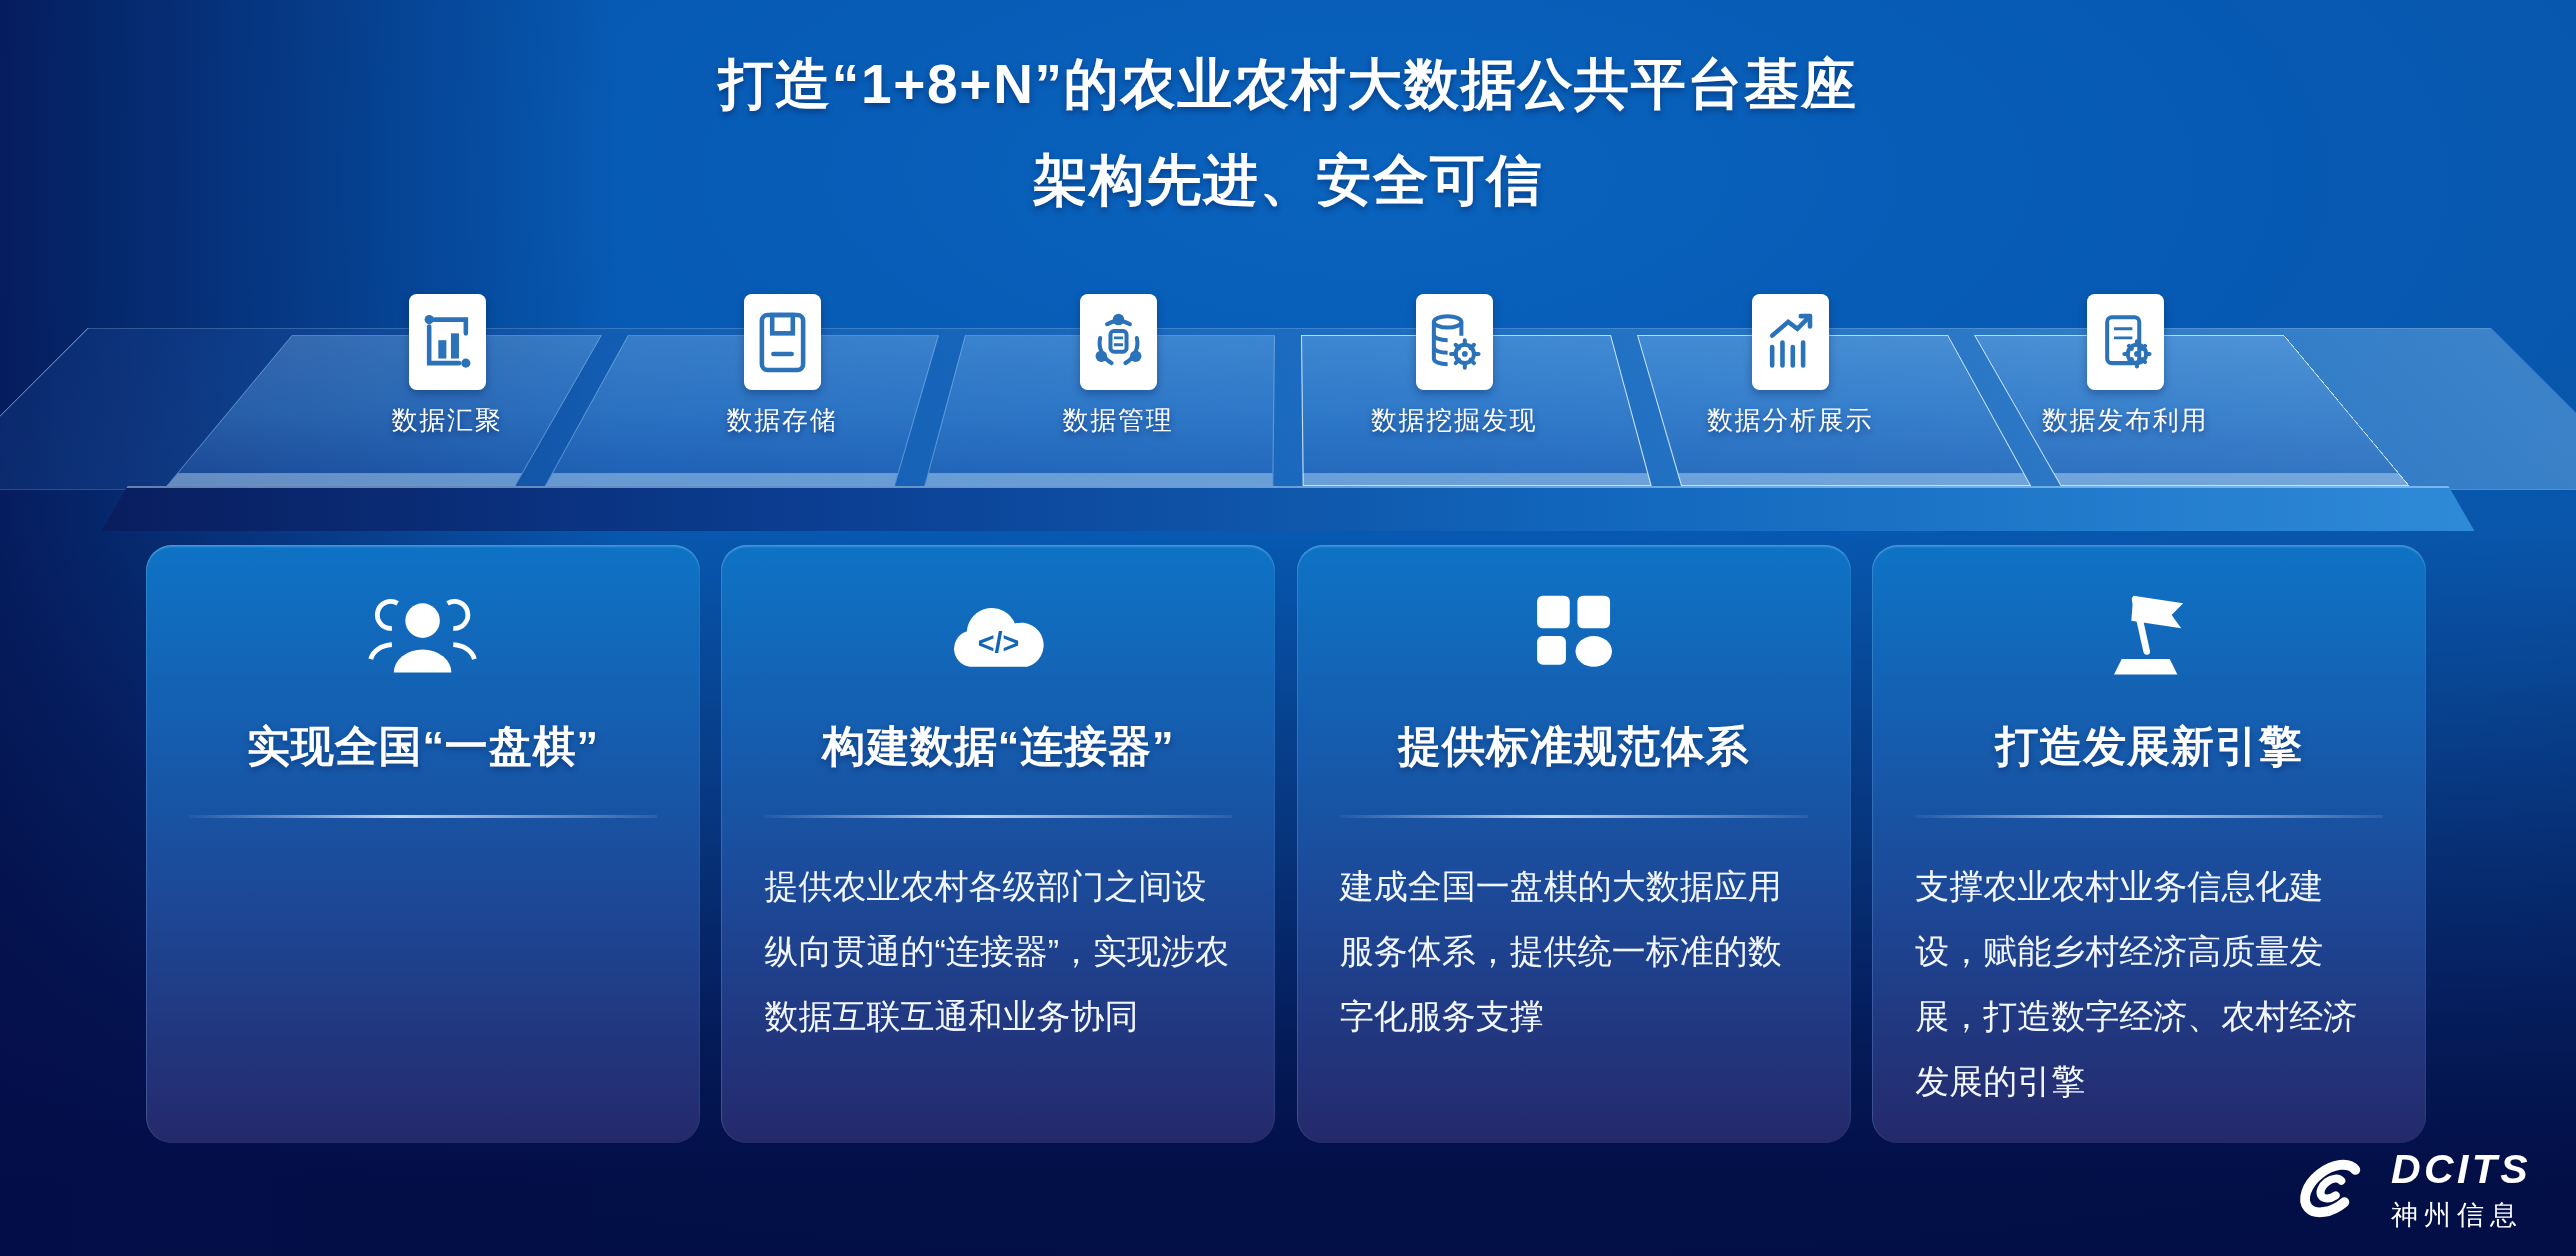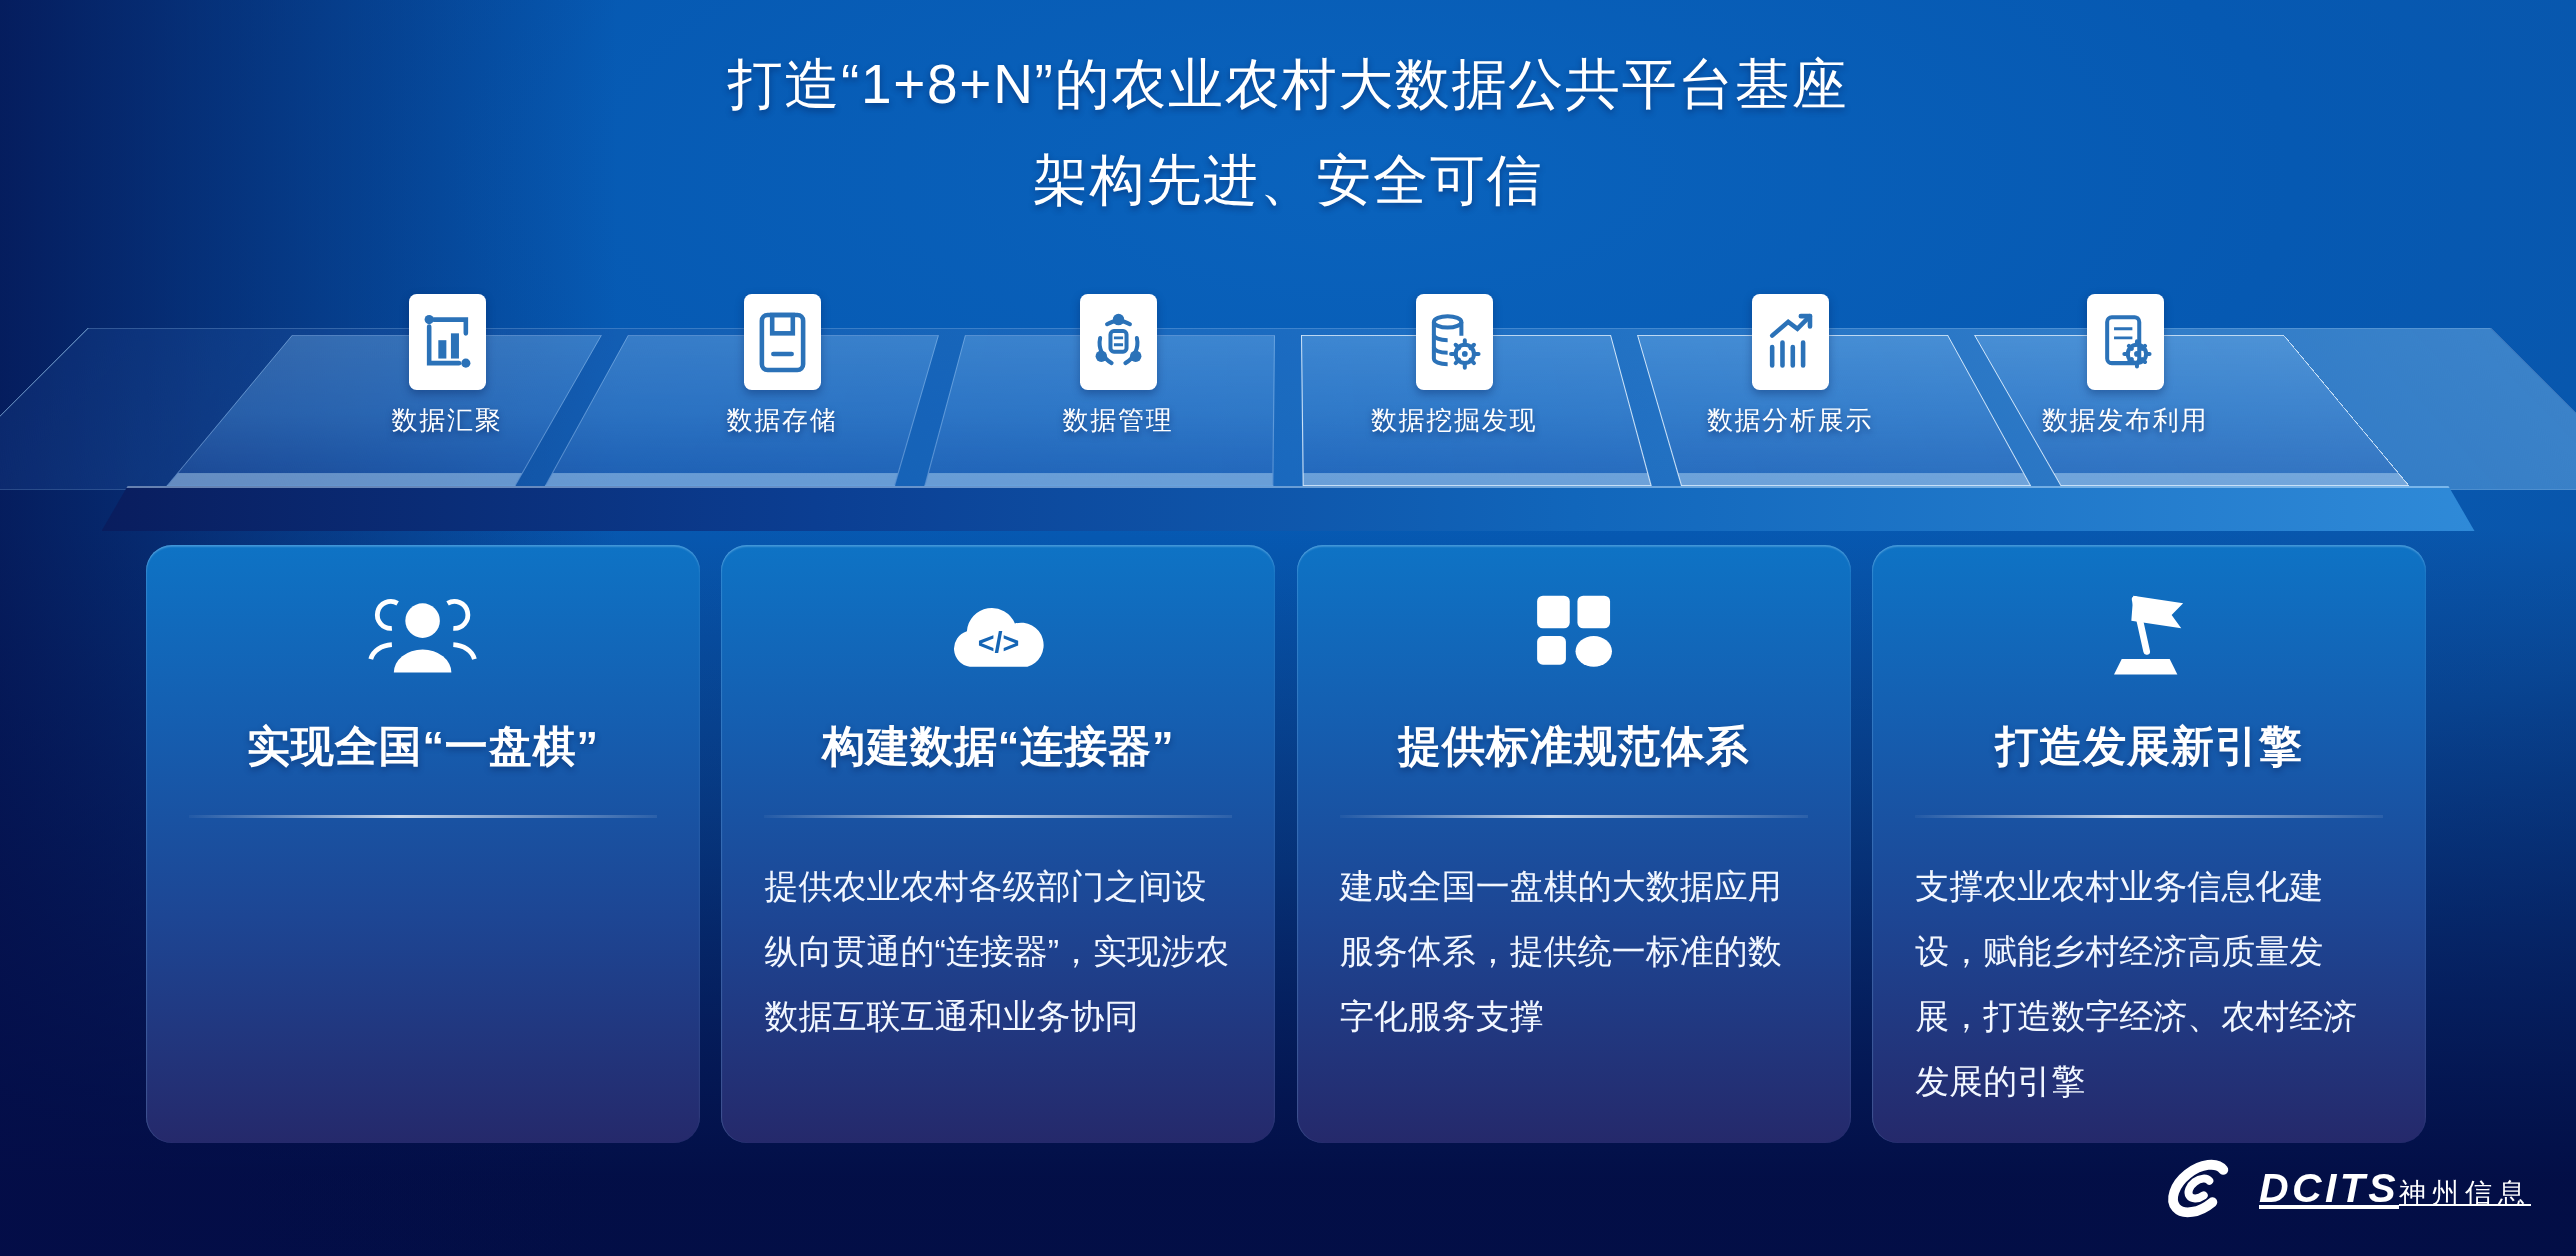--- a/index.html
+++ b/index.html
@@ -11,21 +11,21 @@
     position:absolute;inset:0;
     background-image:
       linear-gradient(90deg, rgba(4,13,72,.78) 0%, rgba(4,13,72,0) 24%),
       linear-gradient(180deg, rgba(2,9,58,0) 42%, rgba(2,10,64,.92) 94%),
       radial-gradient(ellipse 120% 100% at 53% 14%, #0a63bd 0%, #0659b2 30%, #0a55a9 55%, #0b4697 74%, #093a86 100%);
     background-color:#093a86;
   }
 
   
   .titles{position:absolute;top:36px;left:0;width:100%;text-align:center;}
-  .titles h1{margin:0;font-size:55px;line-height:96px;font-weight:400;letter-spacing:1.7px;
+  .titles h1{margin:0;font-size:55px;line-height:96px;font-weight:700;letter-spacing:1.7px;
     text-shadow:0 2.6px 6.9px rgba(0,20,70,.45);}
 
   
   .band{position:absolute;top:335px;left:129px;width:2318px;height:223px;}
   .floor-back{
     position:absolute;left:-41px;top:-6.9px;width:2401px;height:177px;
     transform:perspective(902px) rotateX(37deg);transform-origin:50% 0%;
     background:linear-gradient(90deg, rgba(25,70,150,.28), rgba(70,140,215,.32) 55%, rgba(135,195,242,.40));
     border:1.7px solid rgba(170,210,245,.28);
   }
@@ -69,21 +69,21 @@
   .card-icon{display:block;margin:43px auto 0;height:96px;}
   .card h2{margin:34px 0 0;text-align:center;font-size:43px;font-weight:700;letter-spacing:0.9px;
     text-shadow:0 2.6px 6.9px rgba(0,20,70,.4);}
   .divider{height:2.6px;margin:39px auto 0;width:100%;
     background:linear-gradient(90deg, rgba(255,255,255,.04), rgba(255,255,255,.75) 45%, rgba(255,255,255,.08));}
   .card p{margin:36px 0 0;font-size:34px;line-height:65px;color:#f2f7ff;}
 
   
   .logo{position:absolute;right:45px;top:1144px;display:flex;align-items:center;gap:15.5px;}
   .logo-mark{width:89px;height:89px;}
-  .logo-text{display:flex;flex-direction:row;line-height:1;text-decoration:underline;}
+  .logo-text{display:flex;flex-direction:column;line-height:1;}
   .logo-name{font-size:41px;font-weight:700;letter-spacing:3.4px;font-style:italic;}
   .logo-sub{font-size:27px;margin-top:12px;letter-spacing:6px;}
 </style>
 </head>
 <body>
 
 <div class="slide">
 
   <div class="titles">
     <h1>打造“1+8+N”的农业农村大数据公共平台基座</h1>

